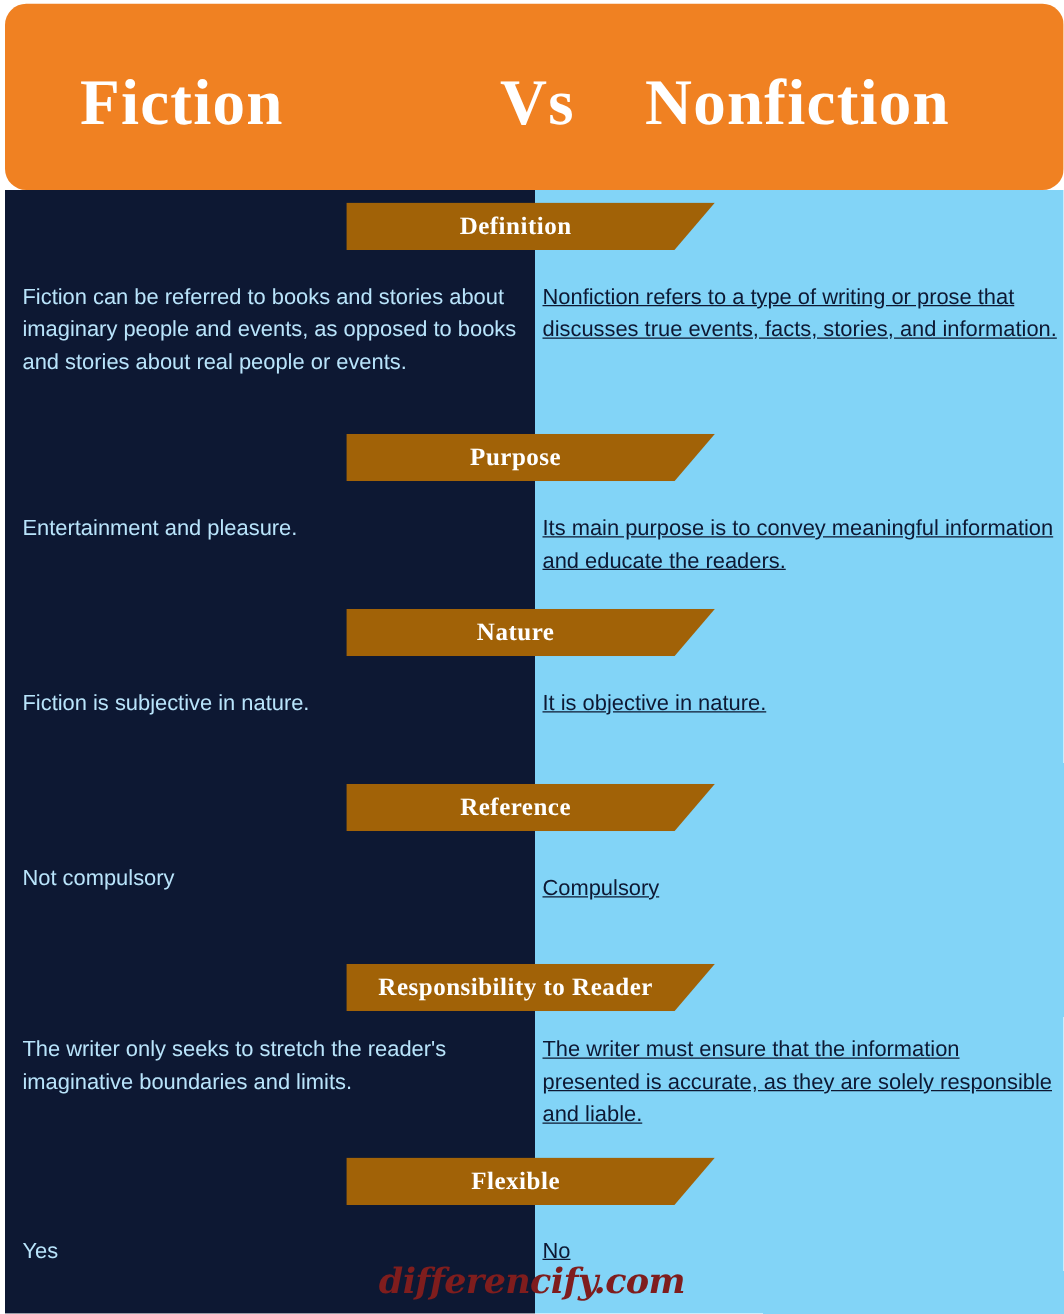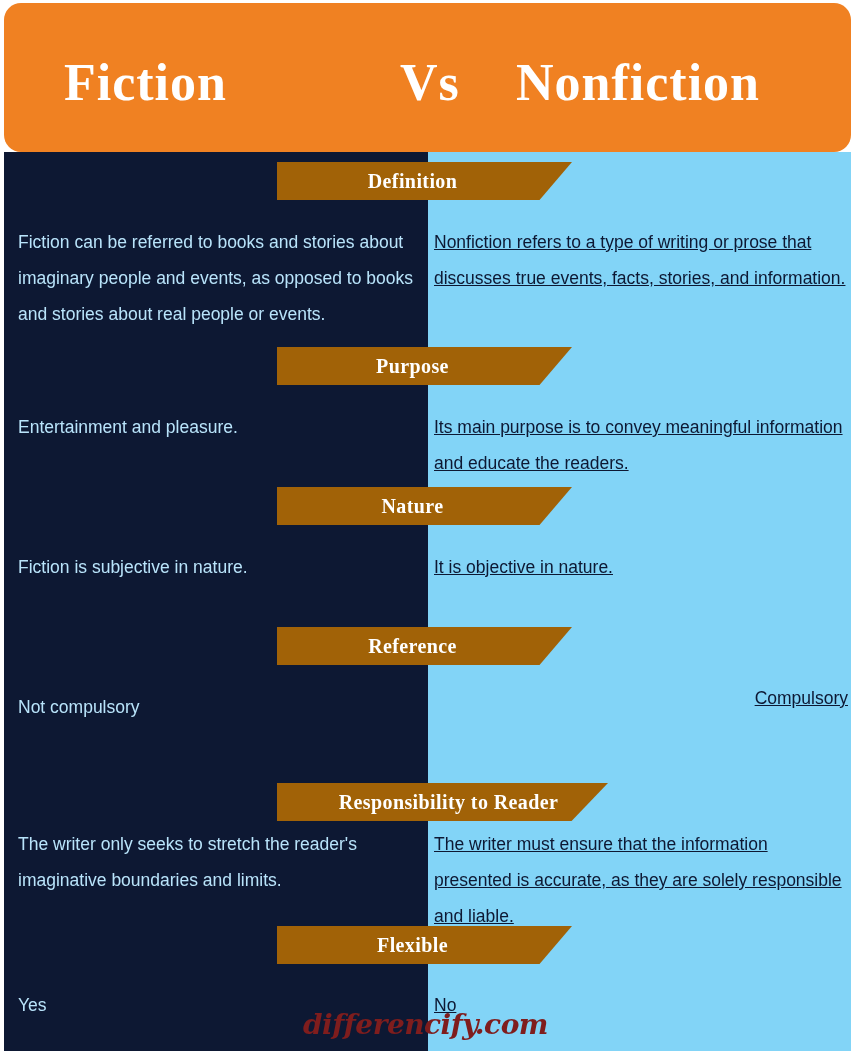--- a/index.html
+++ b/index.html
@@ -102,21 +102,21 @@
     font-weight: 700;
     letter-spacing: 0.4px;
     white-space: nowrap;
     transform: translateX(-12px);
   }
 
   
   .copy {
     position: absolute;
     font-size: 17.5px;
-    line-height: 36px;
+    line-height: 26px;
     box-sizing: border-box;
   }
   .copy-left {
     left: 14px;
     width: 412px;
     color: #b9e4fb;
   }
   .copy-right {
     left: 430px;
     width: 414px;
@@ -179,25 +179,25 @@
       </div>
       <div class="copy copy-left" style="top:70px;">Fiction is subjective in nature.</div>
       <div class="copy copy-right" style="top:70px;">It is objective in nature.</div>
     </div>
 
     <div class="section" style="top:467px;height:140px;">
       <div class="ribbon" style="top:8px;">
         <span class="ribbon-label">Reference</span>
       </div>
       <div class="copy copy-left" style="top:70px;">Not compulsory</div>
-      <div class="copy copy-right" style="top:61px;text-align:right;">Compulsory</div>
+      <div class="copy copy-right" style="top:78px;">Compulsory</div>
     </div>
 
     <div class="section" style="top:607px;height:159px;">
-      <div class="ribbon" style="top:24px;padding-left:36px;">
+      <div class="ribbon" style="top:12px;">
         <span class="ribbon-label">Responsibility to Reader</span>
       </div>
       <div class="copy copy-right" style="top:67px;">The writer must ensure that the information presented is accurate, as they are solely responsible and liable.</div>
       <div class="copy copy-left" style="top:67px;">The writer only seeks to stretch the reader's imaginative boundaries and limits.</div>
     </div>
 
     <div class="section" style="top:766px;height:133px;">
       <div class="ribbon" style="top:8px;">
         <span class="ribbon-label">Flexible</span>
       </div>

